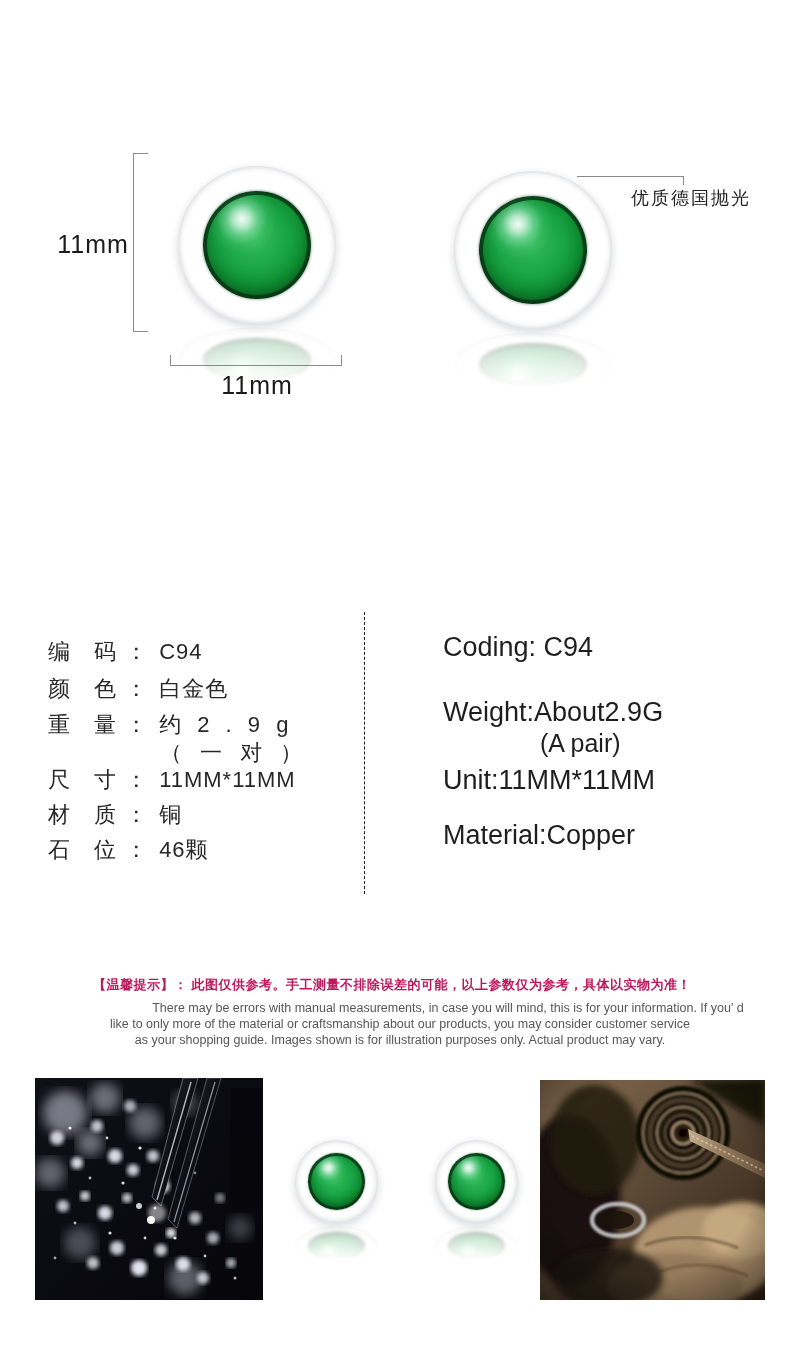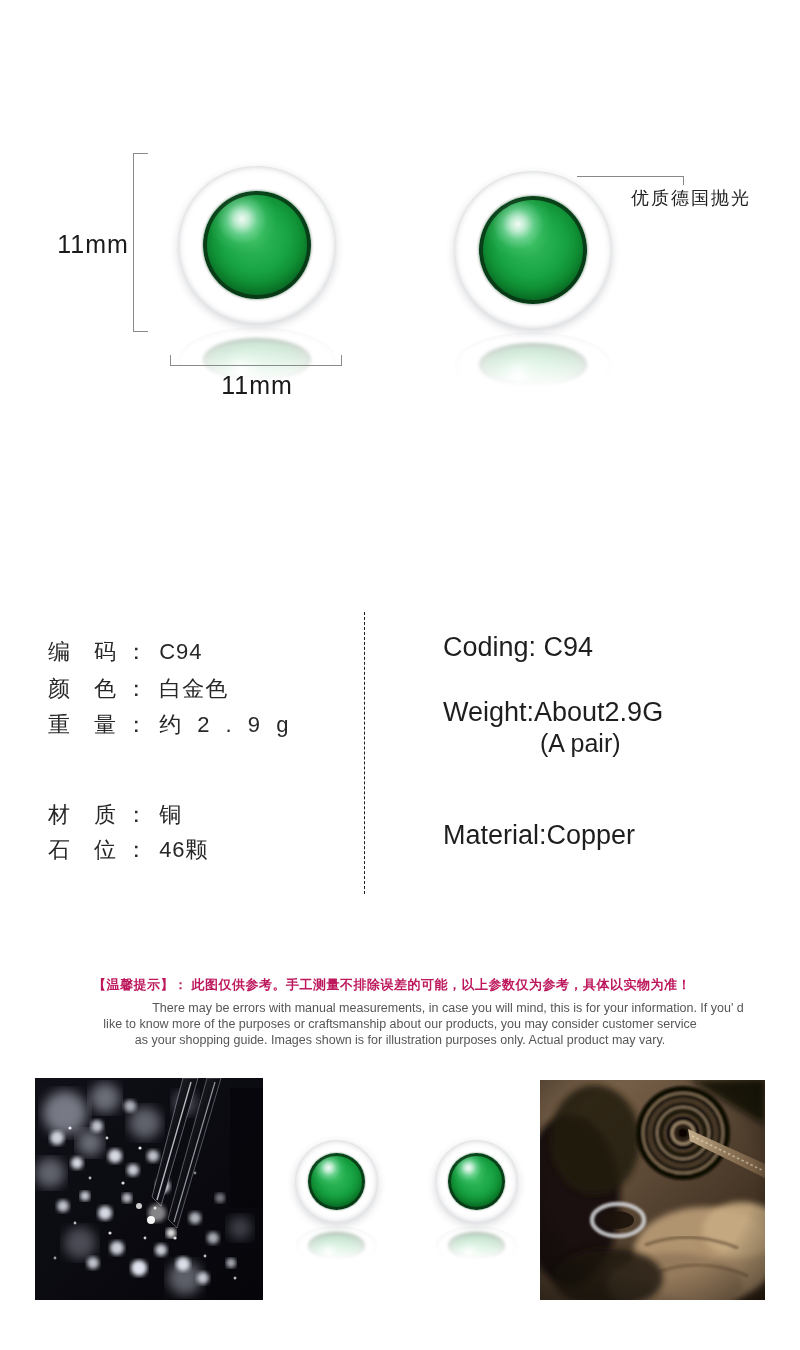--- a/index.html
+++ b/index.html
@@ -113,35 +113,40 @@
 
   <div class="abs cn-row" style="top:637px;">
     <span class="cn-lab">编 码</span><span class="cn-colon">：</span><span class="cn-val">C94</span>
   </div>
   <div class="abs cn-row" style="top:674px;">
     <span class="cn-lab">颜 色</span><span class="cn-colon">：</span><span class="cn-val">白金色</span>
   </div>
   <div class="abs cn-row" style="top:710px;">
     <span class="cn-lab">重 量</span><span class="cn-colon">：</span><span class="cn-val wide">约 2 . 9 g</span>
   </div>
+  <div class="abs cn-note" style="top:738px;">（ 一 对 ）</div>
+  <div class="abs cn-row" style="top:765px;">
+    <span class="cn-lab">尺 寸</span><span class="cn-colon">：</span><span class="cn-val">11MM*11MM</span>
+  </div>
   <div class="abs cn-row" style="top:800px;">
     <span class="cn-lab">材 质</span><span class="cn-colon">：</span><span class="cn-val">铜</span>
   </div>
   <div class="abs cn-row" style="top:835px;">
     <span class="cn-lab">石 位</span><span class="cn-colon">：</span><span class="cn-val">46颗</span>
   </div>
 
   <div class="abs en-row" style="top:632px;">Coding: C94</div>
   <div class="abs en-row" style="top:697px;">Weight:About2.9G</div>
   <div class="abs en-note" style="top:729px;">(A pair)</div>
+  <div class="abs en-row" style="top:765px;">Unit:11MM*11MM</div>
   <div class="abs en-row" style="top:820px;">Material:Copper</div>
 
   <div class="abs notice-cn">【温馨提示】： 此图仅供参考。手工测量不排除误差的可能，以上参数仅为参考，具体以实物为准！</div>
   <div class="abs notice-en" style="top:1001px;margin-left:48px;">There may be errors with manual measurements, in case you will mind, this is for your information. If you' d</div>
-  <div class="abs notice-en" style="top:1017px;">like to know more of the purposes or craftsmanship about our products, you may consider customer service</div>
+  <div class="abs notice-en" style="top:1017px;">like to only more of the material or craftsmanship about our products, you may consider customer service</div>
   <div class="abs notice-en" style="top:1033px;">as your shopping guide. Images shown is for illustration purposes only. Actual product may vary.</div>
 
   <svg class="photo" style="left:35px;top:1078px;" width="228" height="222" viewBox="0 0 228 222">
     <defs>
       <linearGradient id="dk" x1="0" y1="0" x2="1" y2="1">
         <stop offset="0" stop-color="#101018"></stop>
           <stop offset="1" stop-color="#05050a"></stop>
       </linearGradient>
       <filter id="b6">
           <feGaussianBlur stdDeviation="6"></feGaussianBlur>

